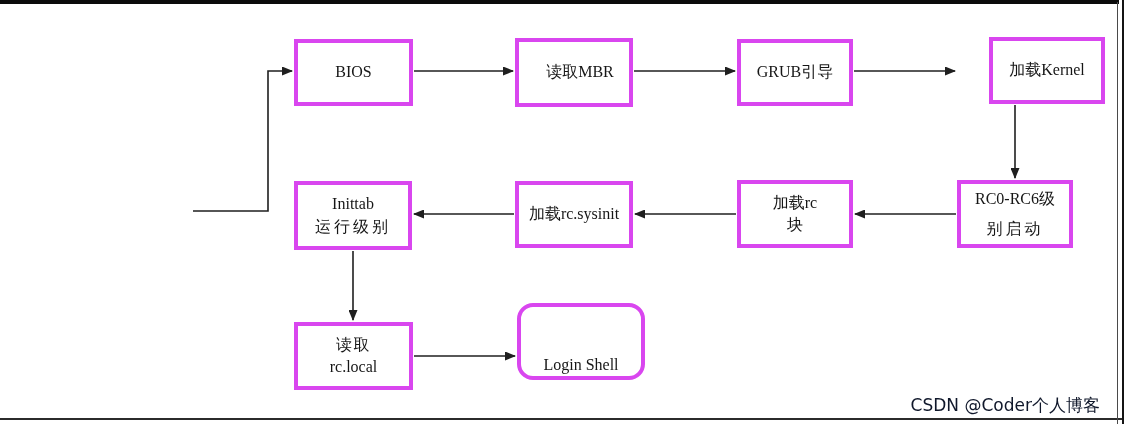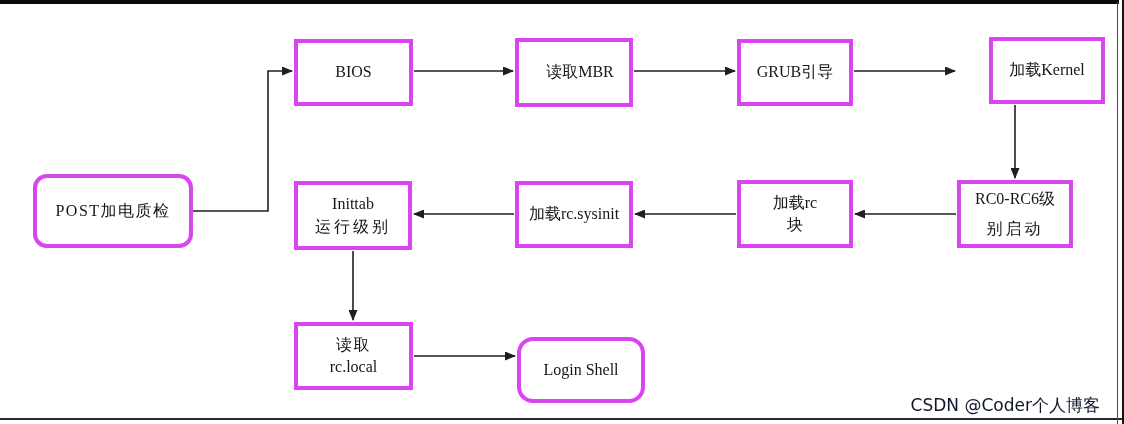--- a/index.html
+++ b/index.html
@@ -67,21 +67,21 @@
   #node-post          { left: 33px;  top: 174px; width: 160px; height: 74px; }
   #node-bios          { left: 294px; top: 39px;  width: 119px; height: 67px; }
   #node-read-mbr      { left: 515px; top: 38px;  width: 118px; height: 69px; padding-left: 12px; }
   #node-grub          { left: 737px; top: 39px;  width: 116px; height: 67px; }
   #node-load-kernel   { left: 957px; top: 37px;  width: 116px; height: 67px; margin-left: 32px; }
   #node-rc-levels     { left: 957px; top: 180px; width: 116px; height: 68px; gap: 8px; }
   #node-kernel-modules{ left: 737px; top: 180px; width: 116px; height: 68px; }
   #node-rc-sysinit    { left: 515px; top: 181px; width: 118px; height: 67px; }
   #node-inittab       { left: 294px; top: 181px; width: 118px; height: 69px; }
   #node-rc-local      { left: 294px; top: 322px; width: 119px; height: 68px; }
-  #node-login-shell   { left: 517px; top: 337px; width: 128px; height: 66px; }
+  #node-login-shell   { left: 517px; top: 303px; width: 128px; height: 77px; justify-content: flex-end; }
 
   
   .watermark {
     position: absolute;
     top: 394px;
     right: 24px;
     font-family: "DejaVu Sans", "Liberation Sans", sans-serif;
     font-size: 17px;
     color: #0f172a;
     white-space: nowrap;
@@ -110,23 +110,20 @@
       <path d="M854,71 H955" marker-end="url(#ah)"></path>
       <path d="M1015,105 V178" marker-end="url(#ah)"></path>
       <path d="M956,214 H855" marker-end="url(#ah)"></path>
       <path d="M736,214 H635" marker-end="url(#ah)"></path>
       <path d="M514,214 H414" marker-end="url(#ah)"></path>
       <path d="M353,251 V320" marker-end="url(#ah)"></path>
       <path d="M414,356 H515" marker-end="url(#ah)"></path>
     </g>
   </svg>
 
-  <div class="node rounded-md" id="node-post">
-    <span class="ls1">POST加电质检</span>
-  </div>
 
   <div class="node" id="node-bios">
     <span>BIOS</span>
   </div>
 
   <div class="node" id="node-read-mbr">
     <span>读取MBR</span>
   </div>
 
   <div class="node" id="node-grub">

